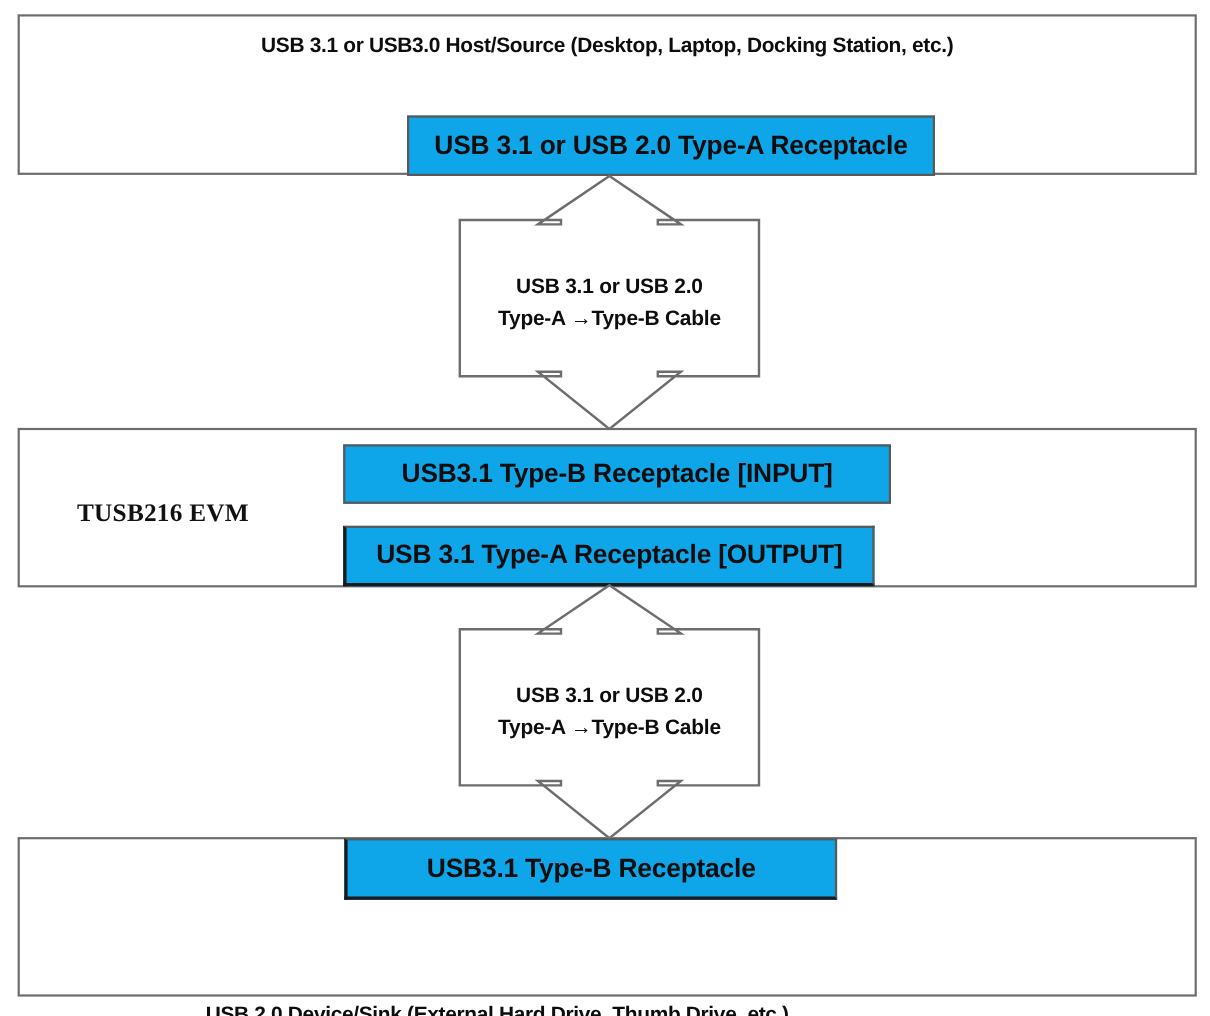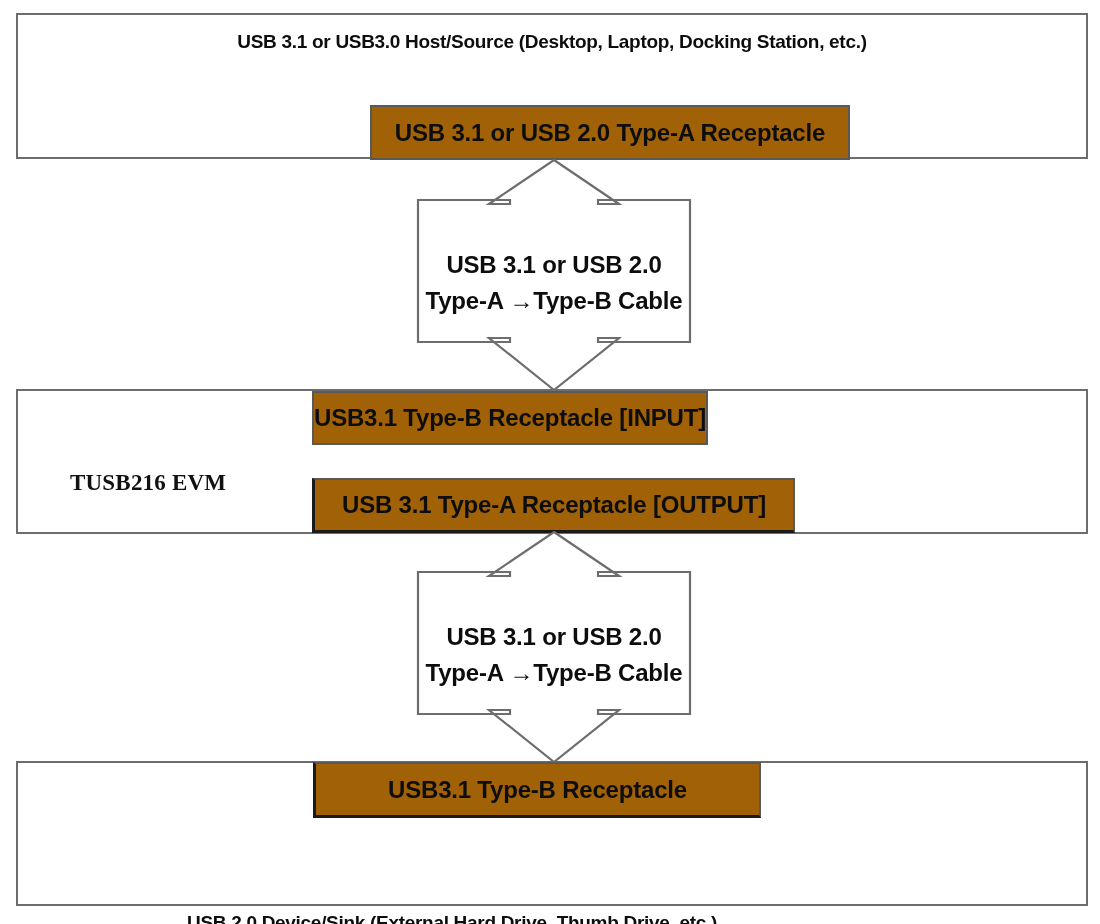--- a/index.html
+++ b/index.html
@@ -20,21 +20,21 @@
   .outer-box {
     position: absolute;
     box-sizing: border-box;
     border: 2px solid #6d6d6d;
     background: #ffffff;
   }
   .inner-box {
     position: absolute;
     box-sizing: border-box;
     border: 2px solid #595959;
-    background: #a16207;
+    background: #0ea5e9;
     display: flex;
     align-items: center;
     justify-content: center;
   }
   .inner-box.emph {
     border-left: 3px solid #1a1a1a;
     border-bottom: 3px solid #1a1a1a;
   }
   .label {
     font-family: "Liberation Sans", sans-serif;
@@ -71,21 +71,21 @@
     position: absolute;
   }
   .cable svg {
     display: block;
   }
   .cable-text {
     position: absolute;
     width: 100%;
     text-align: center;
     font-weight: bold;
-    font-size: 24px;
+    font-size: 19px;
     color: #0d0d0d;
     line-height: 1.5;
     white-space: nowrap;
     letter-spacing: -0.2px;
   }
 </style>
 </head>
 <body>
 
 <div id="diagram">
@@ -122,23 +122,23 @@
                Z" fill="#ffffff" stroke="#6d6d6d" stroke-width="2.2" stroke-linejoin="miter"></path>
     </svg>
   </div>
   <div class="cable-text" style="left:416px; top:247px; width:276px;">
     <div>USB 3.1 or USB 2.0</div>
     <div>Type-A →Type-B Cable</div>
   </div>
 
   <div class="outer-box" style="left:16px; top:389px; width:1072px; height:145px;">
   </div>
-  <div class="evm-name" style="left:70px; top:470px;">TUSB216 EVM</div>
+  <div class="evm-name" style="left:70px; top:454px;">TUSB216 EVM</div>
 
-  <div class="inner-box" style="left:312px; top:391px; width:396px; height:54px;">
+  <div class="inner-box" style="left:312px; top:404px; width:498px; height:54px;">
     <span class="label recep-label">USB3.1 Type-B Receptacle [INPUT]</span>
   </div>
 
   <div class="inner-box emph" style="left:312px; top:478px; width:483px; height:55px;">
     <span class="label recep-label">USB 3.1 Type-A Receptacle [OUTPUT]</span>
   </div>
 
   <div class="cable" style="left:416px; top:531px; width:276px; height:232px;">
     <svg width="276" height="232" viewBox="0 0 276 232">
       <path d="M138,1

